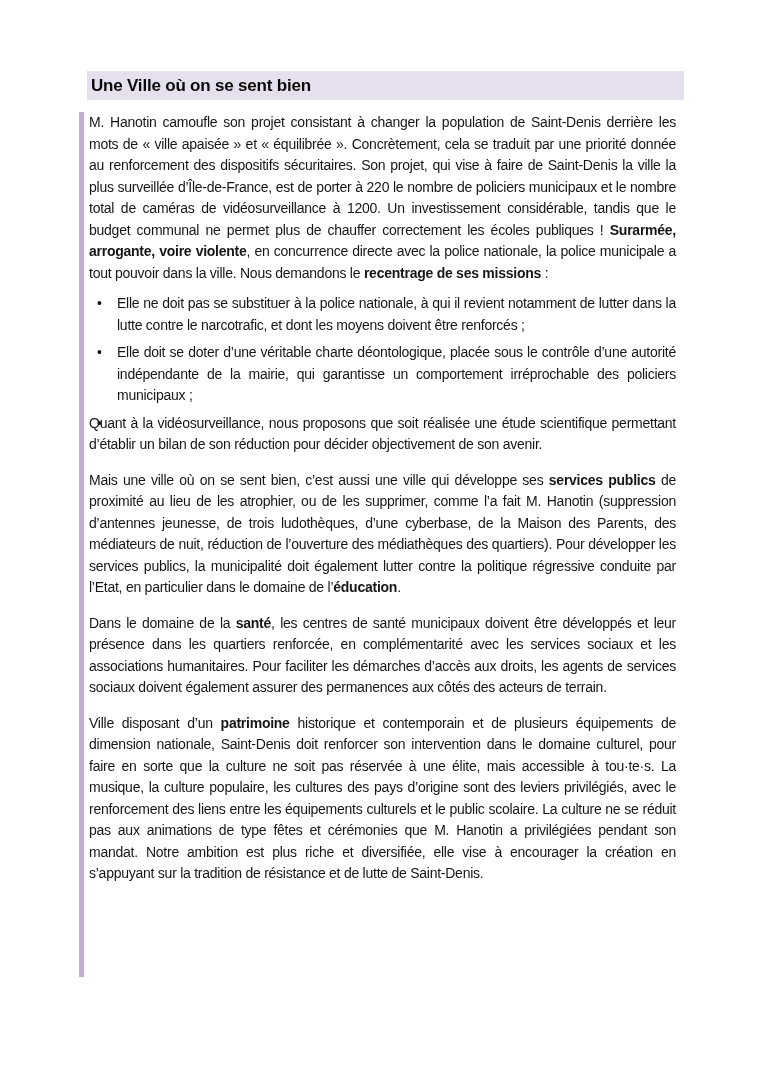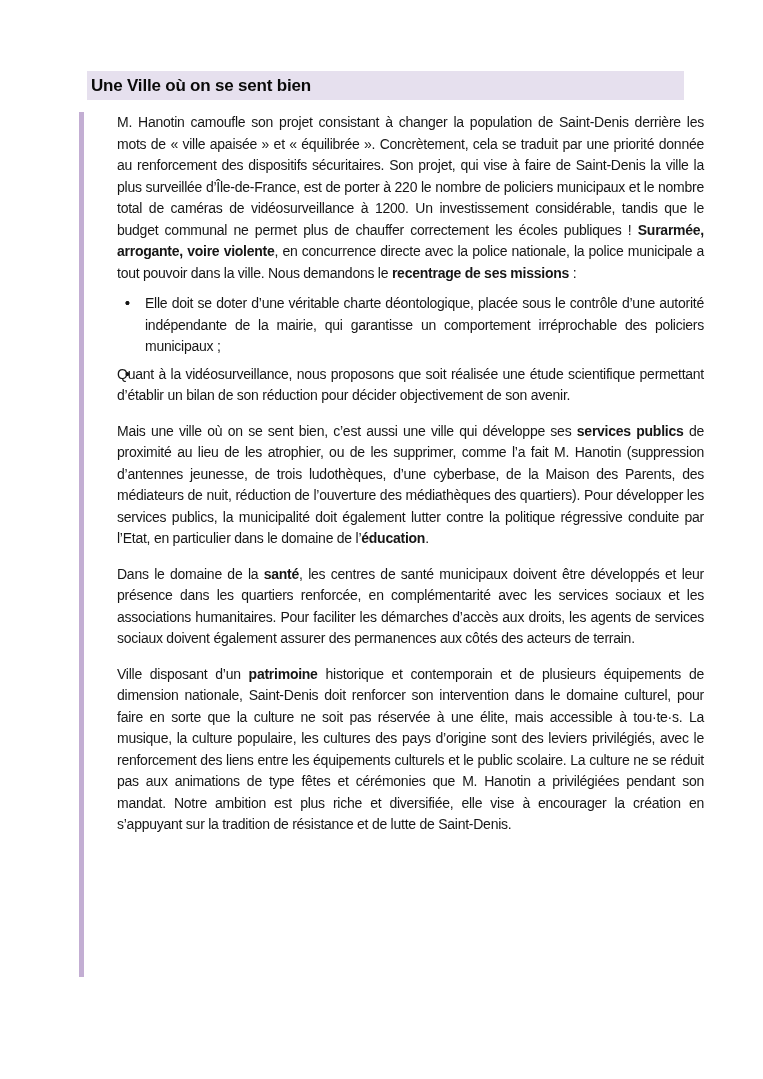--- a/index.html
+++ b/index.html
@@ -70,24 +70,24 @@
   .doc-body strong { font-weight: 700; }
 </style>
 </head>
 <body style="--header-bg: #e6e0ee; --accent-bar: #c3aed3;">
 
 <div class="page" data-name="document-page">
   <div class="section-header" data-name="section-header">
     <span data-name="section-title">Une Ville où on se sent bien</span>
   </div>
   <div class="accent-bar" data-name="left-accent-bar"></div>
-  <div class="doc-body" data-name="document-body" style="color: rgb(22, 22, 22); margin-left: 28px;">
+  <div class="doc-body" data-name="document-body" style="color: rgb(22, 22, 22);">
       <p data-name="intro-paragraph"><span data-name="text-run">M. Hanotin camoufle son projet consistant à changer la population de Saint-Denis derrière les mots de «&nbsp;ville apaisée&nbsp;» et «&nbsp;équilibrée&nbsp;». Concrètement, cela se traduit par une priorité donnée au renforcement des dispositifs sécuritaires. Son projet, qui vise à faire de Saint-Denis la ville la plus surveillée d’Île-de-France, est de porter à 220 le nombre de policiers municipaux et le nombre total de caméras de vidéosurveillance à 1200. Un investissement considérable, tandis que le budget communal ne permet plus de chauffer correctement les écoles publiques&nbsp;! </span><strong data-name="bold-text-run">Surarmée, arrogante, voire violente</strong><span data-name="text-run">, en concurrence directe avec la police nationale, la police municipale a tout pouvoir dans la ville. Nous demandons le </span><strong data-name="bold-text-run">recentrage de ses missions</strong><span data-name="text-run">&nbsp;:</span></p>
       <ul data-name="police-missions-bullets">
-        <li data-name="bullet-item"><span class="marker" data-name="bullet-marker-icon">•</span></li>
+        <li data-name="bullet-item"><span class="marker" data-name="bullet-marker-icon">•</span><span data-name="bullet-text"><span data-name="text-run">Elle ne doit pas se substituer à la police nationale, à qui il revient notamment de lutter dans la lutte contre le narcotrafic, et dont les moyens doivent être renforcés&nbsp;;</span></span></li>
         <li data-name="bullet-item"><span class="marker" data-name="bullet-marker-icon">•</span><span data-name="bullet-text"><span data-name="text-run">Elle doit se doter d’une véritable charte déontologique, placée sous le contrôle d’une autorité indépendante de la mairie, qui garantisse un comportement irréprochable des policiers municipaux&nbsp;;</span></span></li>
         <li data-name="bullet-item"><span class="marker" data-name="bullet-marker-icon">•</span></li>
       </ul>
       <p data-name="videosurveillance-paragraph"><span data-name="text-run">Quant à la vidéosurveillance, nous proposons que soit réalisée une étude scientifique permettant d’établir un bilan de son réduction pour décider objectivement de son avenir.</span></p>
       <p data-name="services-publics-paragraph"><span data-name="text-run">Mais une ville où on se sent bien, c’est aussi une ville qui développe ses </span><strong data-name="bold-text-run">services publics</strong><span data-name="text-run"> de proximité au lieu de les atrophier, ou de les supprimer, comme l’a fait M. Hanotin (suppression d’antennes jeunesse, de trois ludothèques, d’une cyberbase, de la Maison des Parents, des médiateurs de nuit, réduction de l’ouverture des médiathèques des quartiers). Pour développer les services publics, la municipalité doit également lutter contre la politique régressive conduite par l’Etat, en particulier dans le domaine de l’</span><strong data-name="bold-text-run">éducation</strong><span data-name="text-run">.</span></p>
       <p data-name="sante-paragraph"><span data-name="text-run">Dans le domaine de la </span><strong data-name="bold-text-run">santé</strong><span data-name="text-run">, les centres de santé municipaux doivent être développés et leur présence dans les quartiers renforcée, en complémentarité avec les services sociaux et les associations humanitaires. Pour faciliter les démarches d’accès aux droits, les agents de services sociaux doivent également assurer des permanences aux côtés des acteurs de terrain.</span></p>
       <p data-name="culture-paragraph"><span data-name="text-run">Ville disposant d’un </span><strong data-name="bold-text-run">patrimoine</strong><span data-name="text-run"> historique et contemporain et de plusieurs équipements de dimension nationale, Saint-Denis doit renforcer son intervention dans le domaine culturel, pour faire en sorte que la culture ne soit pas réservée à une élite, mais accessible à tou·te·s. La musique, la culture populaire, les cultures des pays d’origine sont des leviers privilégiés, avec le renforcement des liens entre les équipements culturels et le public scolaire. La culture ne se réduit pas aux animations de type fêtes et cérémonies que M. Hanotin a privilégiées pendant son mandat. Notre ambition est plus riche et diversifiée, elle vise à encourager la création en s’appuyant sur la tradition de résistance et de lutte de Saint-Denis.</span></p>
     </div>
 </div>
 

